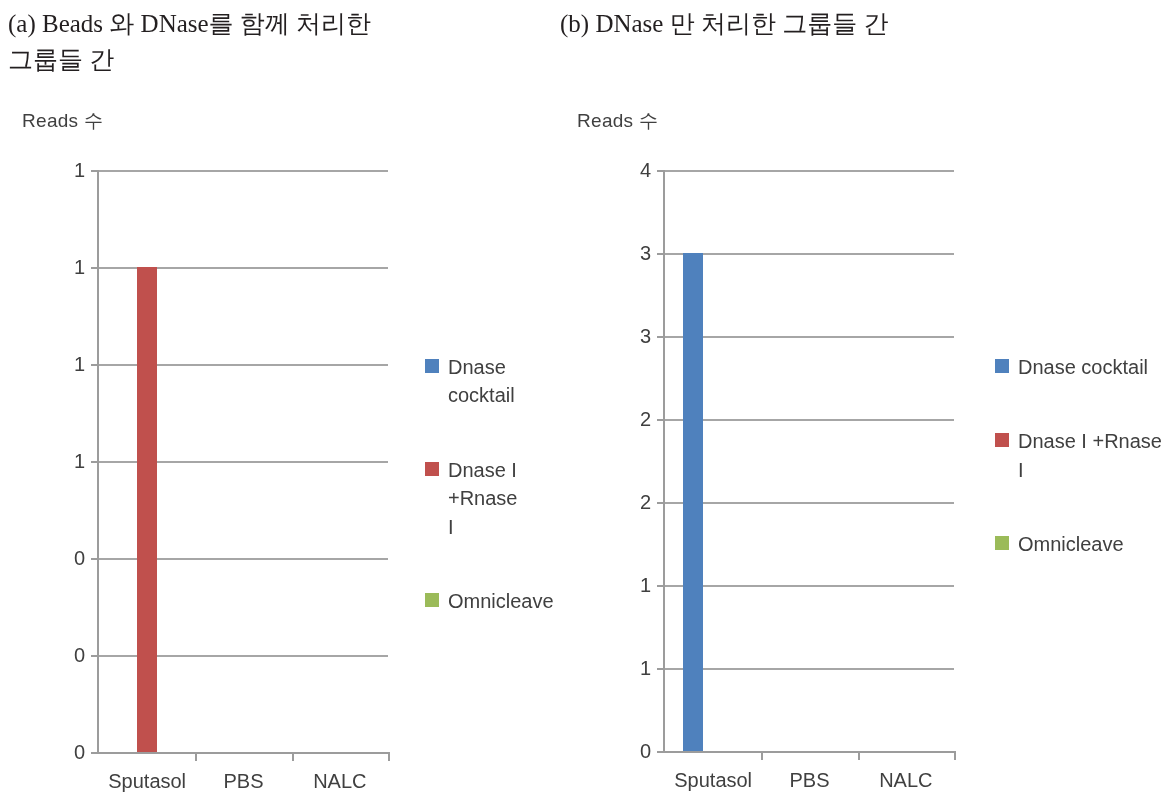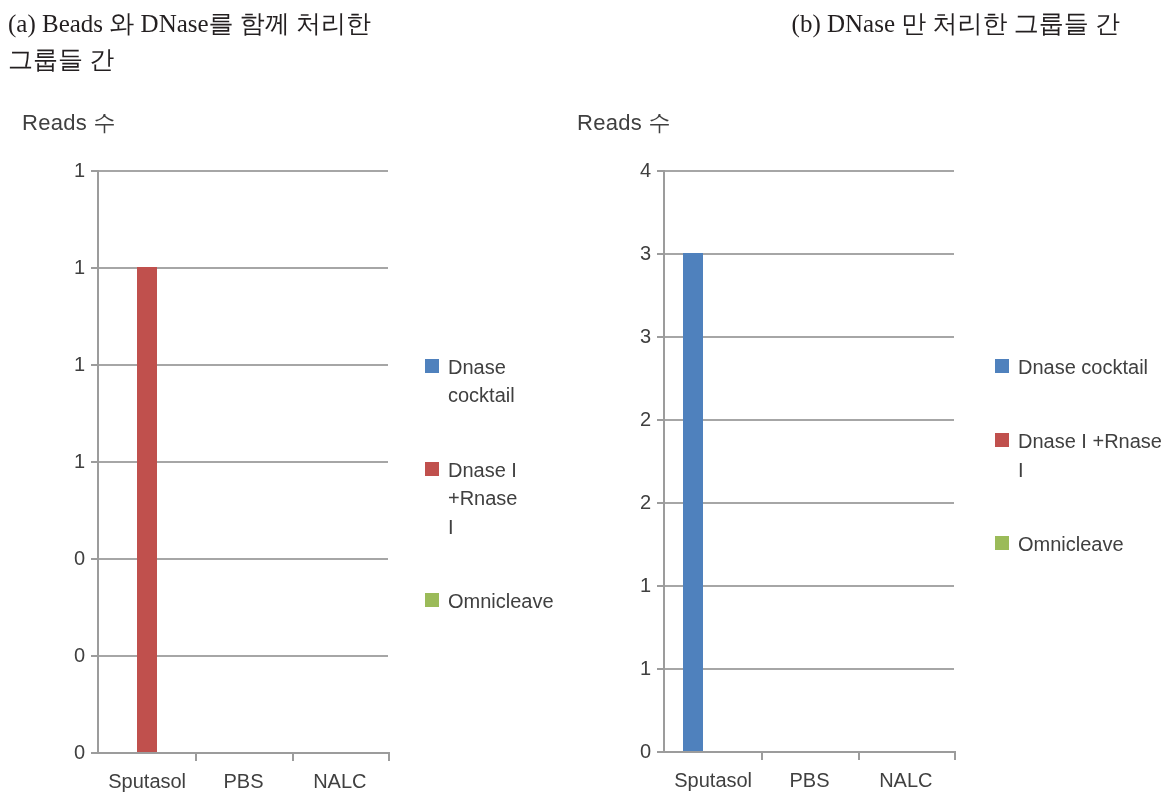--- a/index.html
+++ b/index.html
@@ -19,35 +19,35 @@
   
   .caption {
     position: absolute;
     font-family: "Liberation Serif", serif;
     font-size: 25px;
     color: #231f20;
     line-height: 1.45;
     white-space: pre-line;
   }
   #caption-a { left: 8px;  top: 6px;  width: 540px; }
-  #caption-b { left: 560px; top: 6px; width: 560px; text-align: right; }
+  #caption-b { left: 560px; top: 6px; width: 560px; }
 
   
   .chart {
     position: absolute;
     top: 108px;
     height: 690px;
   }
   #chart-a { left: 0px;   width: 575px; }
   #chart-b { left: 555px; width: 620px; }
 
   .chart-title {
     position: absolute;
     top: 0px;
-    font-size: 22px;
+    font-size: 19px;
     color: #404040;
     letter-spacing: 0.3px;
     white-space: nowrap;
   }
   #chart-a .chart-title { left: 22px; }
   #chart-b .chart-title { left: 22px; }
 
   
   .plot {
     position: absolute;

